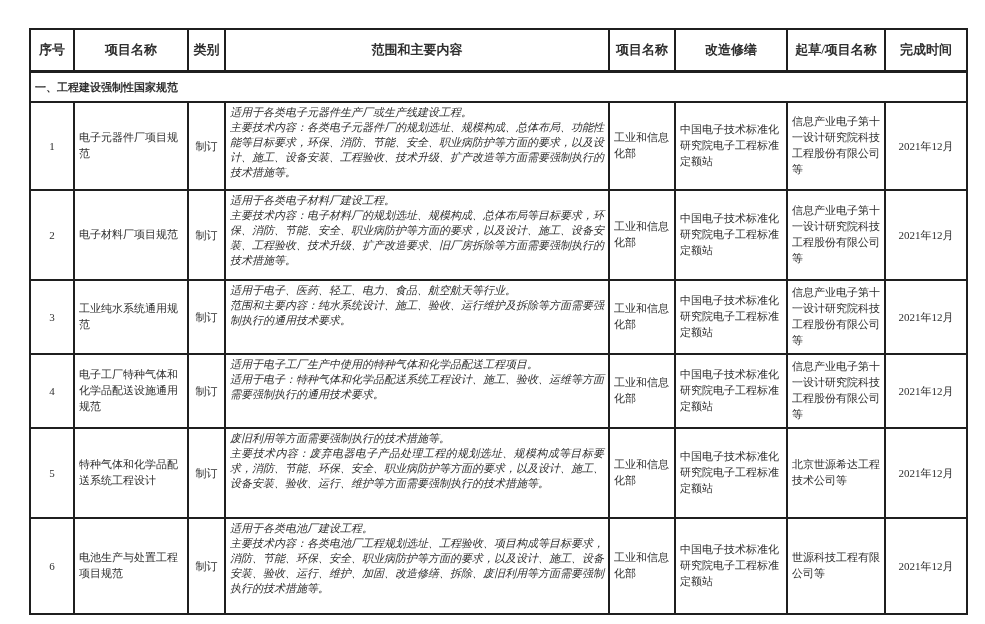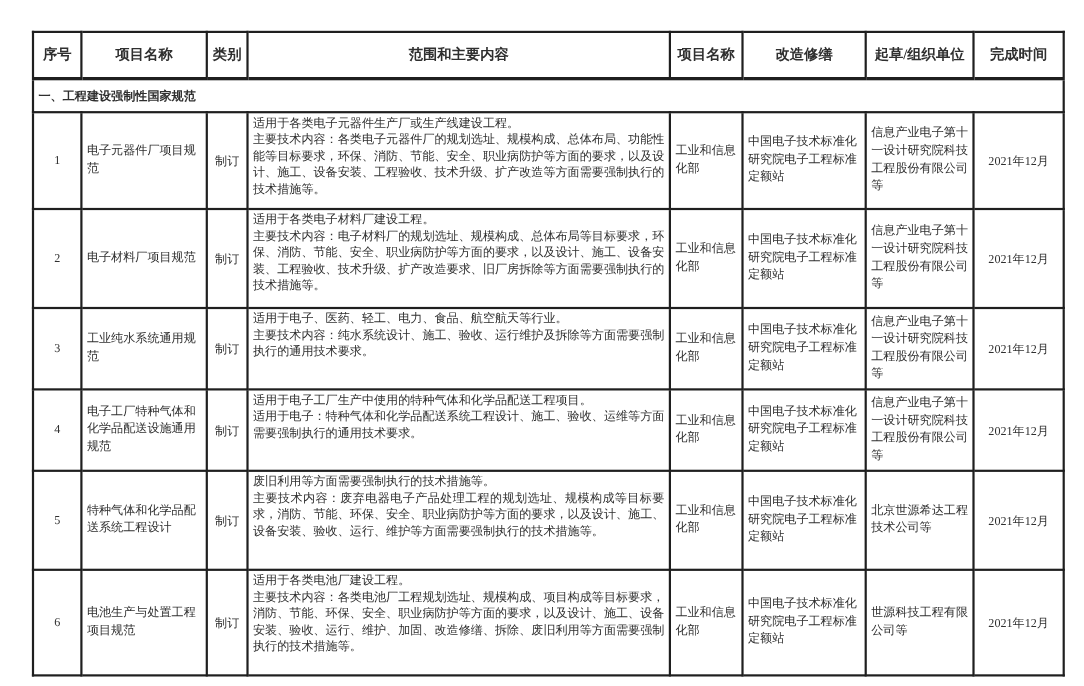--- a/index.html
+++ b/index.html
@@ -38,20 +38,21 @@
     padding:3px 6px;
     vertical-align:middle;
   }
   td.c-center { text-align:center; vertical-align:middle; }
   td.c-left   { text-align:left;   vertical-align:middle; line-height:1.45; }
   td.c-scope  {
     text-align:justify;
     vertical-align:top;
     line-height:14.9px;
     padding:2px 5px 2px 5px;
+    font-style:italic;
   }
   td.c-scope .scope-detail { display:inline; }
   tbody tr.r1 { height:88px; }
   tbody tr.r2 { height:90px; }
   tbody tr.r3 { height:74px; }
   tbody tr.r4 { height:74px; }
   tbody tr.r5 { height:90px; }
   tbody tr.r6 { height:96px; }
 </style>
 </head>
@@ -70,21 +71,21 @@
         <col style="width:82px">
     </colgroup>
     <thead>
       <tr>
         <th>序号</th>
         <th>项目名称</th>
         <th>类别</th>
         <th>范围和主要内容</th>
         <th>项目名称</th>
         <th>改造修缮</th>
-        <th>起草/组织单位</th>
+        <th>起草/项目名称</th>
         <th>完成时间</th>
       </tr>
     </thead>
     <tbody>
       <tr>
         <td class="section-cell" colspan="8">一、工程建设强制性国家规范</td>
       </tr>
 
       <tr class="r1">
         <td class="c-center">1</td>
@@ -113,21 +114,21 @@
         <td class="c-left">信息产业电子第十一设计研究院科技工程股份有限公司等</td>
         <td class="c-center">2021年12月</td>
       </tr>
 
       <tr class="r3">
         <td class="c-center">3</td>
         <td class="c-left">工业纯水系统通用规范</td>
         <td class="c-center">制订</td>
         <td class="c-scope">
           <div>适用于电子、医药、轻工、电力、食品、航空航天等行业。</div>
-          <div class="scope-detail">主要技术内容：纯水系统设计、施工、验收、运行维护及拆除等方面需要强制执行的通用技术要求。</div>
+          <div class="scope-detail">范围和主要内容：纯水系统设计、施工、验收、运行维护及拆除等方面需要强制执行的通用技术要求。</div>
         </td>
         <td class="c-left">工业和信息化部</td>
         <td class="c-left">中国电子技术标准化研究院电子工程标准定额站</td>
         <td class="c-left">信息产业电子第十一设计研究院科技工程股份有限公司等</td>
         <td class="c-center">2021年12月</td>
       </tr>
 
       <tr class="r4">
         <td class="c-center">4</td>
         <td class="c-left">电子工厂特种气体和化学品配送设施通用规范</td>
@@ -155,21 +156,21 @@
         <td class="c-left">北京世源希达工程技术公司等</td>
         <td class="c-center">2021年12月</td>
       </tr>
 
       <tr class="r6">
         <td class="c-center">6</td>
         <td class="c-left">电池生产与处置工程项目规范</td>
         <td class="c-center">制订</td>
         <td class="c-scope">
           <div>适用于各类电池厂建设工程。</div>
-          <div class="scope-detail">主要技术内容：各类电池厂工程规划选址、规模构成、项目构成等目标要求，消防、节能、环保、安全、职业病防护等方面的要求，以及设计、施工、设备安装、验收、运行、维护、加固、改造修缮、拆除、废旧利用等方面需要强制执行的技术措施等。</div>
+          <div class="scope-detail">主要技术内容：各类电池厂工程规划选址、工程验收、项目构成等目标要求，消防、节能、环保、安全、职业病防护等方面的要求，以及设计、施工、设备安装、验收、运行、维护、加固、改造修缮、拆除、废旧利用等方面需要强制执行的技术措施等。</div>
         </td>
         <td class="c-left">工业和信息化部</td>
         <td class="c-left">中国电子技术标准化研究院电子工程标准定额站</td>
         <td class="c-left">世源科技工程有限公司等</td>
         <td class="c-center">2021年12月</td>
       </tr>
     </tbody>
   </table>
 </div>
 

